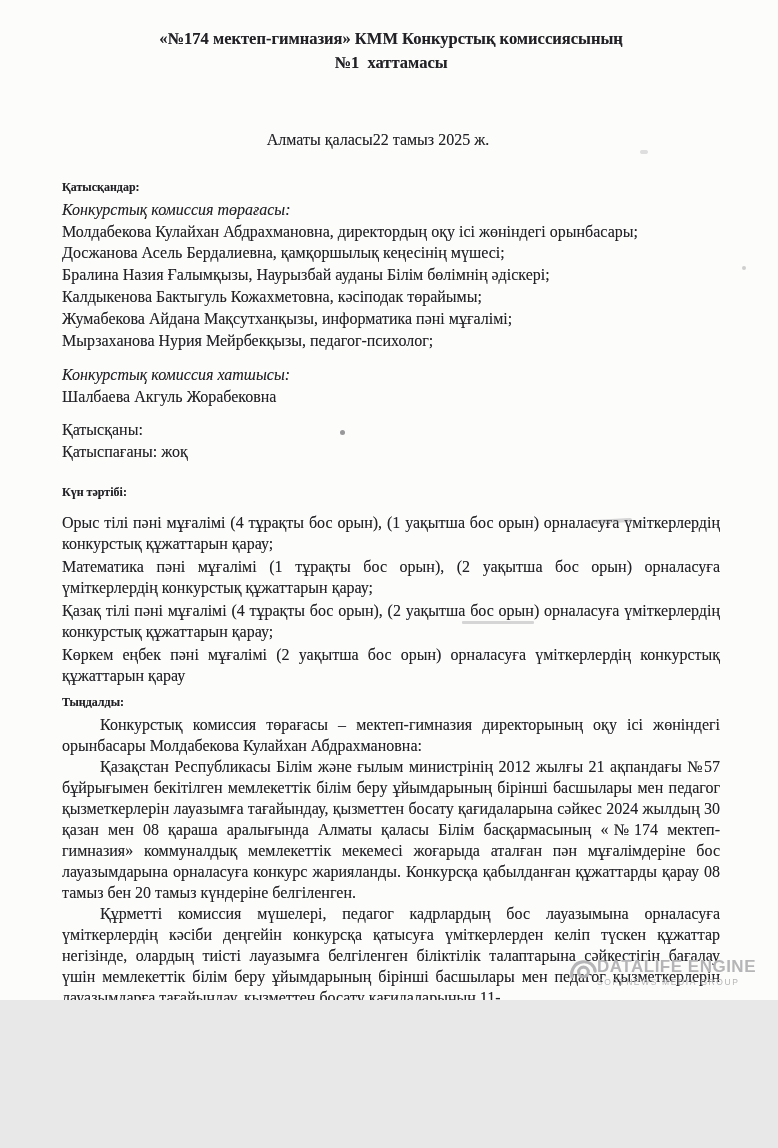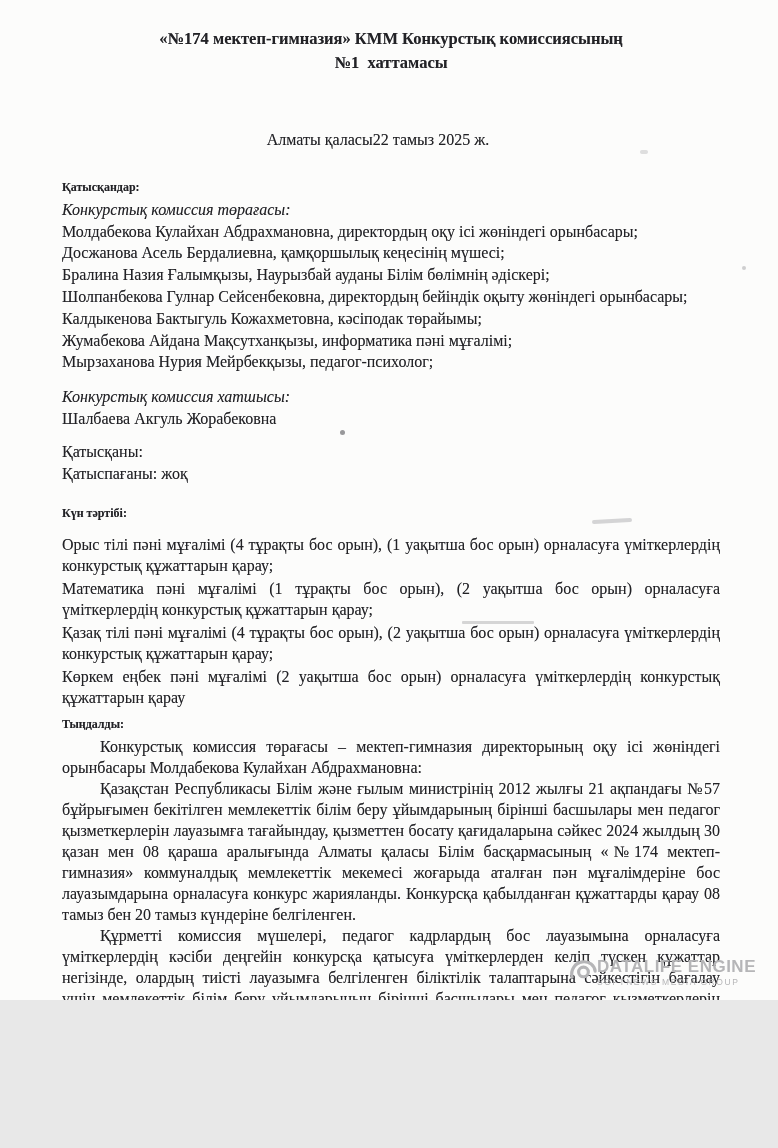--- a/index.html
+++ b/index.html
@@ -134,21 +134,20 @@
       <span>Алматы қаласы</span>
       <span>22 тамыз 2025 ж.</span>
     </div>
 
     <div>
       <div class="bold-heading p-heading">Қатысқандар:</div>
       <div class="line italic">Конкурстық комиссия төрағасы:</div>
       <div class="line">Молдабекова Кулайхан Абдрахмановна, директордың оқу ісі жөніндегі орынбасары;</div>
       <div class="line">Досжанова Асель Бердалиевна, қамқоршылық кеңесінің мүшесі;</div>
       <div class="line">Бралина Назия Ғалымқызы, Наурызбай ауданы Білім бөлімнің әдіскері;</div>
-      <div class="line">Шолпанбекова Гулнар Сейсенбековна, директордың бейіндік оқыту жөніндегі орынбасары;</div>
       <div class="line">Калдыкенова Бактыгуль Кожахметовна, кәсіподак төрайымы;</div>
       <div class="line">Жумабекова Айдана Мақсутханқызы, информатика пәні мұғалімі;</div>
       <div class="line">Мырзаханова Нурия Мейрбекқызы, педагог-психолог;</div>
       <div class="line italic mt-gap1">Конкурстық комиссия хатшысы:</div>
       <div class="line">Шалбаева Акгуль Жорабековна</div>
       <div class="line mt-gap2">Қатысқаны:</div>
       <div class="line">Қатыспағаны: жоқ</div>
     </div>
 
     <div>

